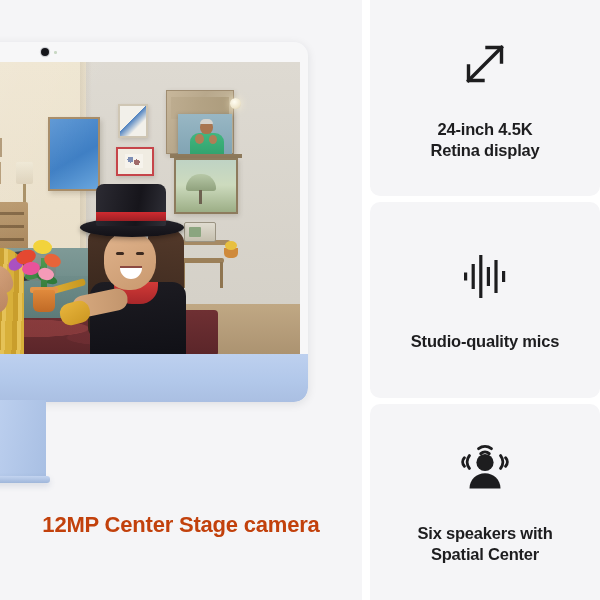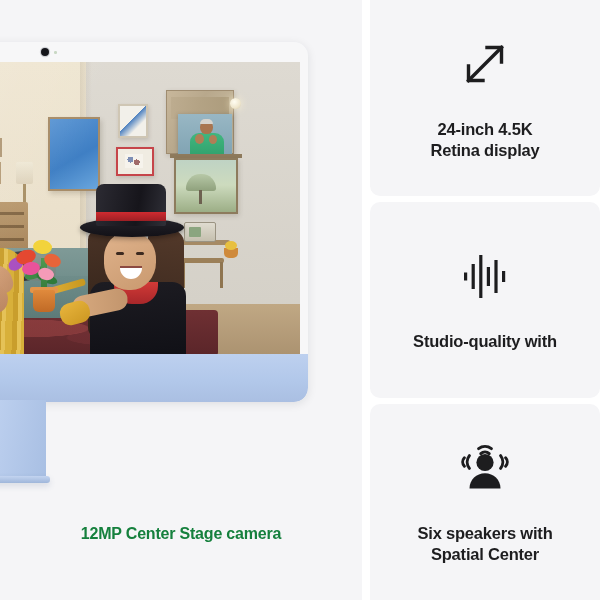--- a/index.html
+++ b/index.html
@@ -466,27 +466,27 @@
     width: 110px;
     height: 7px;
     border-radius: 3px;
     background: linear-gradient(180deg,#c3d4f0 0%, #9fb6da 100%);
     box-shadow: 0 3px 6px rgba(60,80,130,0.16);
   }
 
   .left-caption {
     position: absolute;
     left: 0;
-    top: 525px;
+    top: 512px;
     width: 362px;
     text-align: center;
-    font-size: 16px;
+    font-size: 22px;
     font-weight: 700;
     letter-spacing: -0.2px;
-    color: #15803d;
+    color: #c2410c;
   }
 
   
   .cards {
     position: absolute;
     left: 370px;
     top: 0;
     width: 230px;
     height: 432px;
   }
@@ -659,21 +659,21 @@
           <g fill="#1d1d1f">
             <rect x="8" y="25.5" width="3.2" height="8" rx="0"></rect>
             <rect x="15.6" y="17" width="3.2" height="25" rx="0"></rect>
             <rect x="23.2" y="8" width="3.2" height="43" rx="0"></rect>
             <rect x="30.8" y="20" width="3.2" height="19" rx="0"></rect>
             <rect x="38.4" y="13" width="3.2" height="33" rx="0"></rect>
             <rect x="46" y="24" width="3.2" height="11" rx="0"></rect>
           </g>
         </svg>
       </span>
-      <div class="card-label">Studio-quality with</div>
+      <div class="card-label">Studio-quality mics</div>
     </div>
 
     <div class="card c2">
       <span class="card-icon">
         <svg width="58" height="58" viewBox="0 0 58 58" aria-hidden="true">
           <g fill="#1d1d1f">
             <circle cx="29" cy="23.5" r="8.6"></circle>
             <path d="M13.5 49.5 C13.5 40.6 20.4 34.2 29 34.2 C37.6 34.2 44.5 40.6 44.5 49.5 Z"></path>
           </g>
           <g fill="none" stroke="#1d1d1f" stroke-width="3" stroke-linecap="round">

